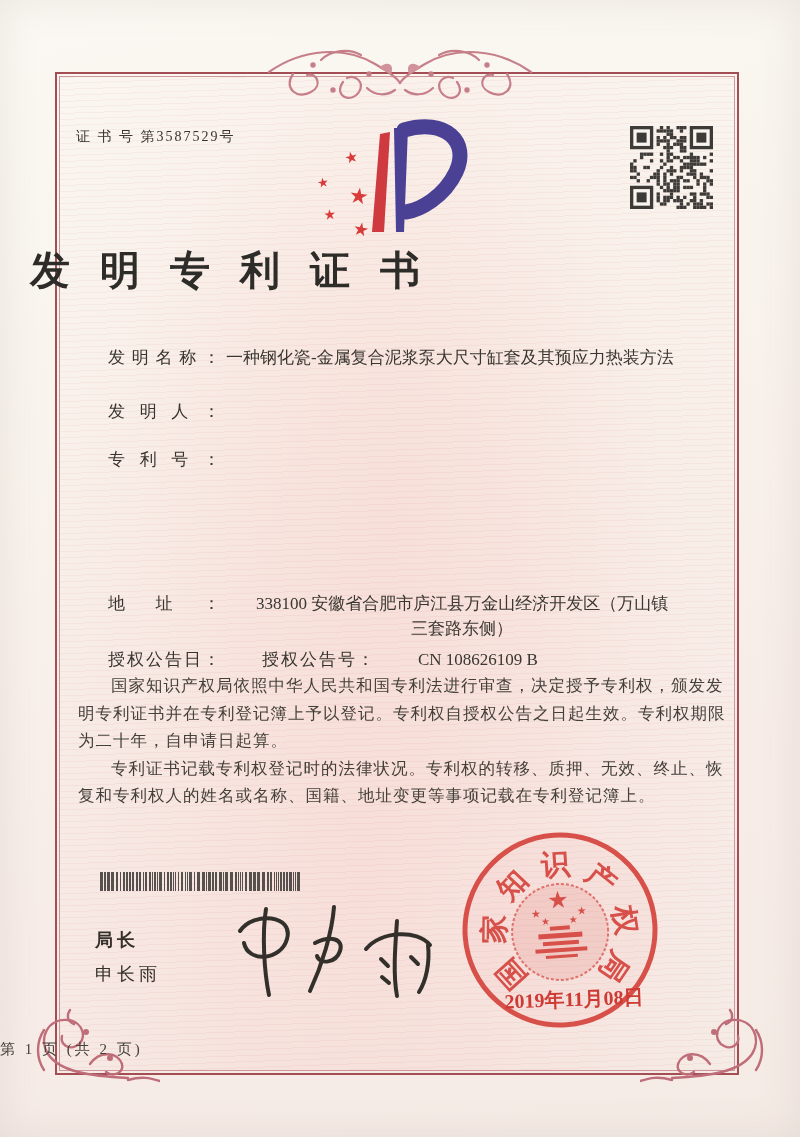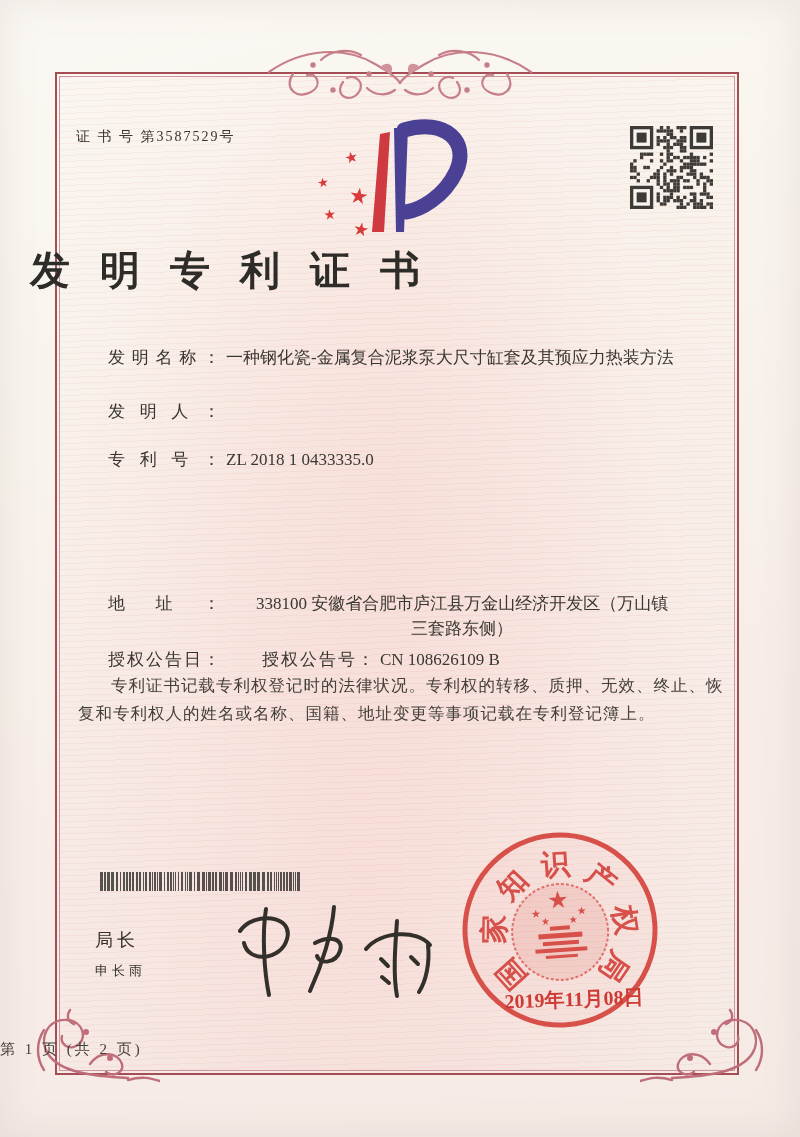--- a/index.html
+++ b/index.html
@@ -27,31 +27,31 @@
   .qr{position:absolute;left:630px;top:126px;}
   .doc-title{
     position:absolute;left:0;top:243px;width:100%;text-align:left;
     font-size:40px;font-weight:600;letter-spacing:30px;text-indent:30px;color:#2e2c29;
   }
   
   .frow{position:absolute;left:76px;width:648px;font-size:17px;line-height:25px;display:flex;margin-left:32px;}
   .flabel{flex:none;display:inline-block;width:112px;text-align:justify;text-align-last:justify;color:#37332e;}
   .fvalue{margin-left:6px;white-space:pre-line;color:#3a3631;text-align:center;}
   .fvalue.addr{width:472px;}
-  .pairB{display:flex;margin-left:42px;}
+  .pairB{display:flex;margin-left:42px;gap:38px;}
   
   .paras{position:absolute;left:78px;top:672px;width:650px;font-size:16.5px;line-height:27.5px;
          letter-spacing:1px;color:#443f39;}
   .paras p{margin:0;text-indent:2em;}
   
   .barcode{position:absolute;left:100px;top:872px;width:206px;height:19px;font-size:0;}
   .barcode span{display:inline-block;height:100%;background:#56514c;vertical-align:top;}
   
-  .director-title{position:absolute;left:95px;top:928px;font-size:18px;letter-spacing:4px;color:#353029;}
-  .director-name{position:absolute;left:95px;top:962px;font-size:13px;letter-spacing:4px;color:#353029;}
+  .director-title{position:absolute;left:95px;top:928px;font-size:18px;letter-spacing:4px;color:#353029;font-weight:bold;}
+  .director-name{position:absolute;left:95px;top:962px;font-size:18px;letter-spacing:4px;color:#353029;}
   .signature{position:absolute;left:218px;top:893px;}
   
   .seal{position:absolute;left:450px;top:820px;transform:rotate(-4deg);opacity:0.92;}
   .seal-char{font-size:29px;font-weight:bold;fill:#d5443e;font-family:"Liberation Serif","DejaVu Serif",serif;}
   .seal-date{position:absolute;left:489px;top:986px;width:170px;text-align:center;font-size:20px;
              font-weight:bold;color:#ce3b34;transform:rotate(-2deg);}
   
   .page-info{position:absolute;left:0;top:1040px;width:100%;font-size:15px;
              letter-spacing:3px;color:#45403a;}
   .back-note{position:absolute;left:0;top:1092px;width:760px;text-align:right;font-size:20px;
@@ -338,36 +338,36 @@
 
   <div class="frow" style="top:345px">
     <span class="flabel">发明名称：</span>
     <span class="fvalue">一种钢化瓷-金属复合泥浆泵大尺寸缸套及其预应力热装方法</span>
   </div>
   <div class="frow" style="top:399px">
     <span class="flabel">发明人：</span>
   </div>
   <div class="frow" style="top:447px">
     <span class="flabel">专利号：</span>
-    <span class="fvalue">ZL 2018 1 0433335.0</span>
   </div>
   <div class="frow" style="top:591px">
     <span class="flabel">地址：</span>
     <span class="fvalue addr">338100 安徽省合肥市庐江县万金山经济开发区（万山镇
 三套路东侧）</span>
   </div>
   <div class="frow" style="top:647px">
     <span class="flabel">授权公告日：</span>
     <span class="pairB">
       <span class="flabel">授权公告号：</span>
       <span class="fvalue">CN 108626109 B</span>
     </span>
   </div>
 
   <div class="paras">
+    <p>国家知识产权局依照中华人民共和国专利法进行审查，决定授予专利权，颁发发明专利证书并在专利登记簿上予以登记。专利权自授权公告之日起生效。专利权期限为二十年，自申请日起算。</p>
     <p>专利证书记载专利权登记时的法律状况。专利权的转移、质押、无效、终止、恢复和专利权人的姓名或名称、国籍、地址变更等事项记载在专利登记簿上。</p>
   </div>
 
   <div id="barcode" class="barcode"><span style="width: 3px; margin-right: 1px;"></span><span style="width: 2px; margin-right: 1px;"></span><span style="width: 3px; margin-right: 1px;"></span><span style="width: 3px; margin-right: 2px;"></span><span style="width: 2px; margin-right: 2px;"></span><span style="width: 1px; margin-right: 2px;"></span><span style="width: 2px; margin-right: 1px;"></span><span style="width: 2px; margin-right: 1px;"></span><span style="width: 2px; margin-right: 1px;"></span><span style="width: 2px; margin-right: 2px;"></span><span style="width: 2px; margin-right: 1px;"></span><span style="width: 2px; margin-right: 2px;"></span><span style="width: 1px; margin-right: 1px;"></span><span style="width: 2px; margin-right: 2px;"></span><span style="width: 2px; margin-right: 1px;"></span><span style="width: 1px; margin-right: 1px;"></span><span style="width: 2px; margin-right: 1px;"></span><span style="width: 1px; margin-right: 1px;"></span><span style="width: 3px; margin-right: 2px;"></span><span style="width: 1px; margin-right: 2px;"></span><span style="width: 2px; margin-right: 1px;"></span><span style="width: 2px; margin-right: 1px;"></span><span style="width: 1px; margin-right: 1px;"></span><span style="width: 1px; margin-right: 2px;"></span><span style="width: 1px; margin-right: 2px;"></span><span style="width: 2px; margin-right: 2px;"></span><span style="width: 1px; margin-right: 1px;"></span><span style="width: 1px; margin-right: 1px;"></span><span style="width: 3px; margin-right: 2px;"></span><span style="width: 1px; margin-right: 2px;"></span><span style="width: 3px; margin-right: 2px;"></span><span style="width: 3px; margin-right: 1px;"></span><span style="width: 1px; margin-right: 1px;"></span><span style="width: 3px; margin-right: 1px;"></span><span style="width: 2px; margin-right: 1px;"></span><span style="width: 2px; margin-right: 2px;"></span><span style="width: 3px; margin-right: 1px;"></span><span style="width: 1px; margin-right: 1px;"></span><span style="width: 3px; margin-right: 2px;"></span><span style="width: 3px; margin-right: 2px;"></span><span style="width: 2px; margin-right: 1px;"></span><span style="width: 1px; margin-right: 1px;"></span><span style="width: 1px; margin-right: 1px;"></span><span style="width: 1px; margin-right: 2px;"></span><span style="width: 2px; margin-right: 2px;"></span><span style="width: 3px; margin-right: 1px;"></span><span style="width: 3px; margin-right: 1px;"></span><span style="width: 3px; margin-right: 2px;"></span><span style="width: 3px; margin-right: 2px;"></span><span style="width: 2px; margin-right: 1px;"></span><span style="width: 2px; margin-right: 2px;"></span><span style="width: 1px; margin-right: 1px;"></span><span style="width: 1px; margin-right: 1px;"></span><span style="width: 1px; margin-right: 1px;"></span><span style="width: 2px; margin-right: 1px;"></span><span style="width: 2px; margin-right: 1px;"></span><span style="width: 2px; margin-right: 1px;"></span><span style="width: 3px; margin-right: 1px;"></span><span style="width: 1px; margin-right: 1px;"></span><span style="width: 1px; margin-right: 1px;"></span><span style="width: 3px; margin-right: 1px;"></span></div>
 
   <div class="director-title">局长</div>
   <div class="director-name">申长雨</div>
   <svg class="signature" width="225" height="112" viewBox="0 0 225 112">
     <g stroke="#33302b" stroke-width="4" fill="none" stroke-linecap="round" stroke-linejoin="round">
       <path d="M48,16 C44,40 46,78 51,102"></path>

